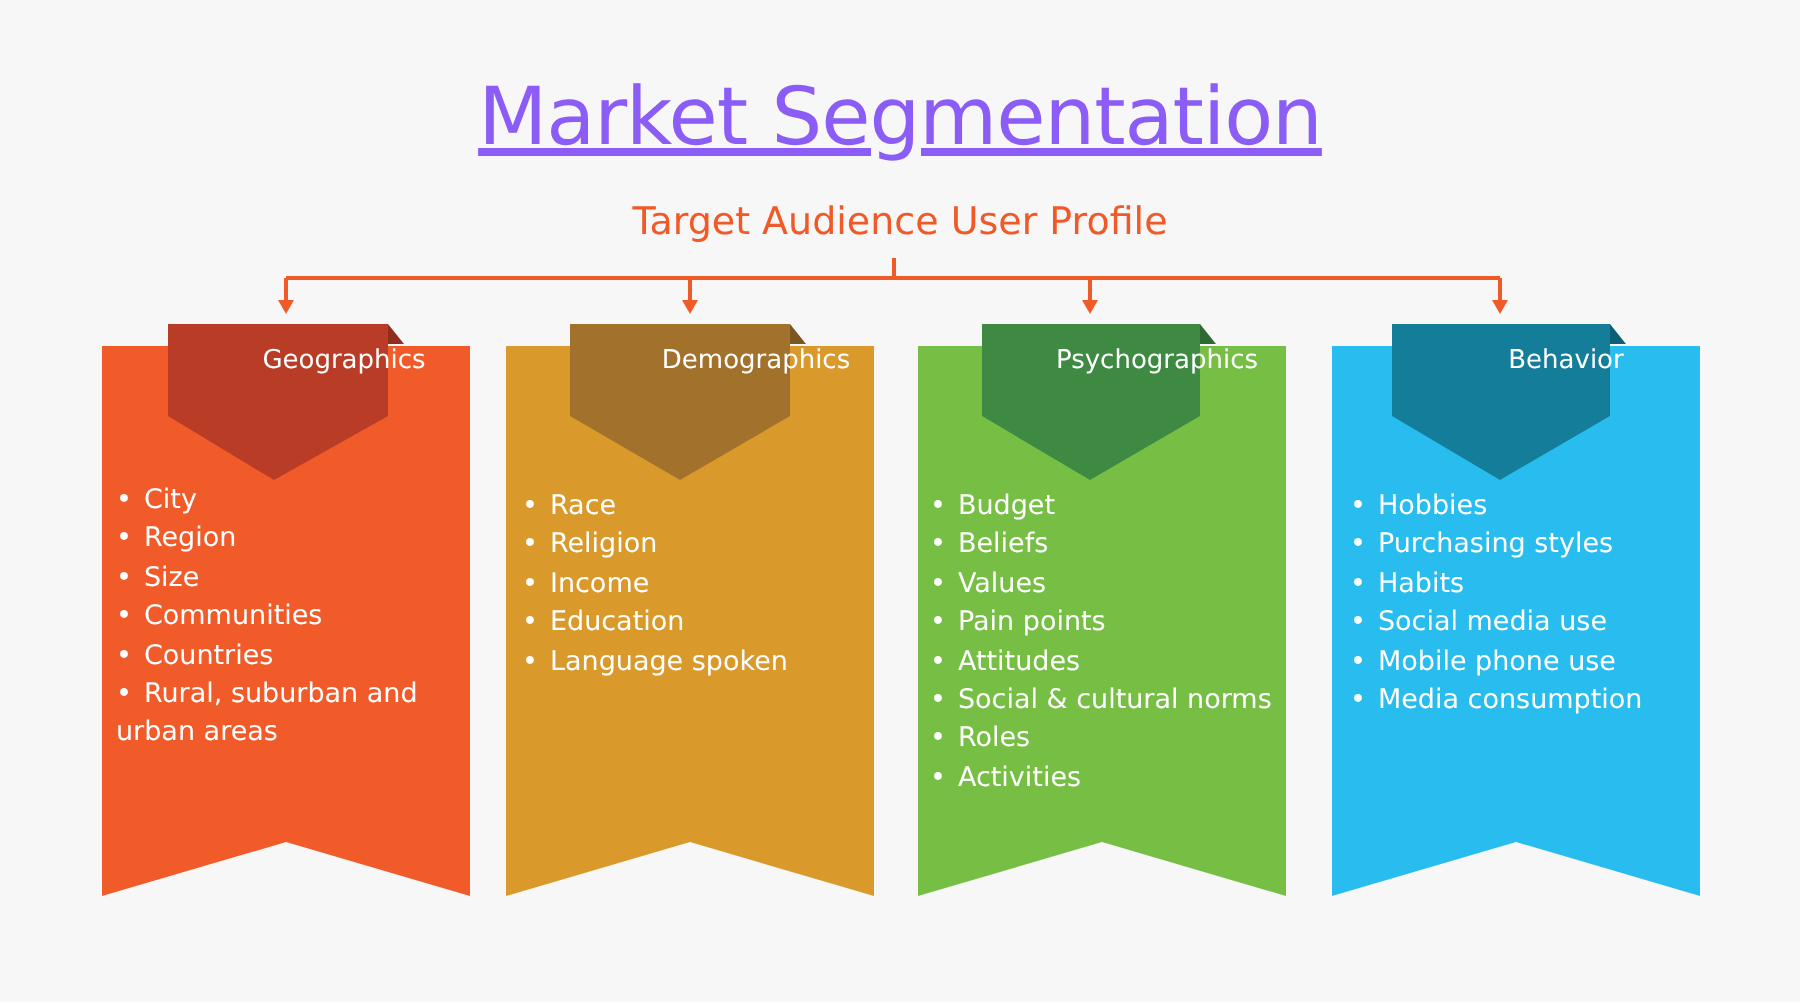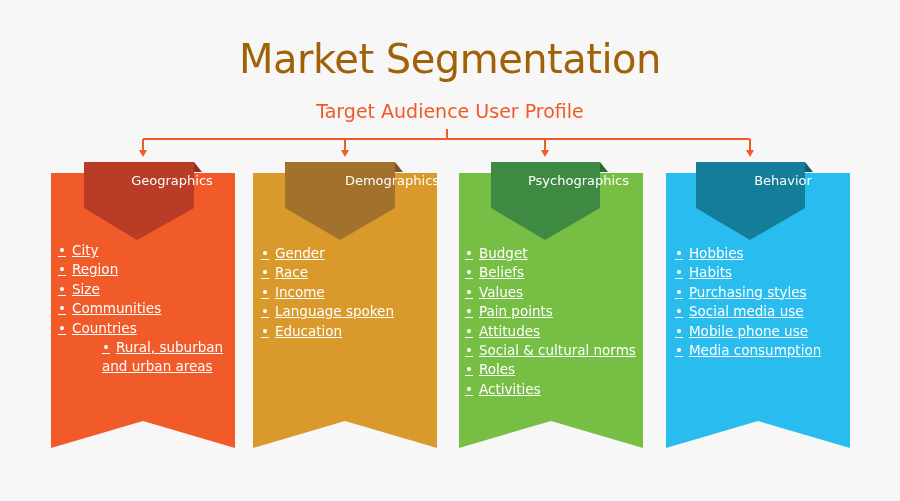--- a/index.html
+++ b/index.html
@@ -2,39 +2,40 @@
 <html><head>
 <meta charset="utf-8">
 <style>
   html, body { margin: 0; padding: 0; }
   body {
     width: 900px; height: 501px; background: #f7f7f7; position: relative; overflow: hidden;
     font-family: "DejaVu Sans", "Liberation Sans", sans-serif;
   }
   .title {
     position: absolute; left: 0; width: 900px; top: 34px; text-align: center;
-    color: #a16207; font-size: 40px; line-height: 50px; letter-spacing: -0.5px;
+    color: #8b5cf6; font-size: 40px; line-height: 50px; letter-spacing: -0.5px;
     font-weight: normal;
+    text-decoration: underline;
   }
   .subtitle {
     position: absolute; left: 0; width: 900px; top: 98px; text-align: center;
     color: #f05a28; font-size: 19px; line-height: 26px;
   }
   svg.shapes { position: absolute; left: 0; top: 0; }
   .tab-label {
     position: absolute; top: 172px; color: #ffffff; font-size: 13px; line-height: 18px;
     text-align: center;
     margin-left: 33px;
   }
   .list {
     position: absolute; margin: 0; padding: 0; list-style: none;
-    color: #ffffff; font-size: 13.5px; line-height: 19.4px; text-decoration: underline;
+    color: #ffffff; font-size: 13.5px; line-height: 19.4px;
   }
   .list li { white-space: nowrap; }
-  .list li.wrap { white-space: normal; margin-left: 44px; }
+  .list li.wrap { white-space: normal; }
   .list li::before { content: "\2022"; margin-right: 6px; }
 </style>
 </head>
 <body>
 
 <div class="title">Market Segmentation</div>
 <div class="subtitle">Target Audience User Profile</div>
 
 <svg class="shapes" width="900" height="501" viewBox="0 0 900 501">
 
@@ -72,52 +73,52 @@
   </g>
 
   <g>
     <polygon points="666,173 850,173 850,448 758,421 666,448" fill="#29bdef"></polygon>
     <polygon points="805,162 813,172 805,172" fill="#0d5f76"></polygon>
     <polygon points="696,162 805,162 805,208 750,240 696,208" fill="#137d9a"></polygon>
   </g>
 </svg>
 
 <div class="tab-label" style="left:84px;width:110px;">Geographics</div>
-<div class="tab-label" style="left:299px;width:120px;">Demographics</div>
+<div class="tab-label" style="left:285px;width:120px;">Demographics</div>
 <div class="tab-label" style="left:491px;width:109px;">Psychographics</div>
 <div class="tab-label" style="left:696px;width:108px;">Behavior</div>
 
 <ul class="list" style="left:58px;top:241px;width:170px;">
   <li>City</li>
   <li>Region</li>
   <li>Size</li>
   <li>Communities</li>
   <li>Countries</li>
   <li class="wrap">Rural, suburban and urban areas</li>
 </ul>
 
 <ul class="list" style="left:261px;top:244px;width:170px;">
-  <li>Gender</li>
   <li>Race</li>
+  <li>Religion</li>
   <li>Income</li>
+  <li>Education</li>
   <li>Language spoken</li>
-  <li>Education</li>
 </ul>
 
 <ul class="list" style="left:465px;top:244px;width:175px;">
   <li>Budget</li>
   <li>Beliefs</li>
   <li>Values</li>
   <li>Pain points</li>
   <li>Attitudes</li>
   <li>Social &amp; cultural norms</li>
   <li>Roles</li>
   <li>Activities</li>
 </ul>
 
 <ul class="list" style="left:675px;top:244px;width:170px;">
   <li>Hobbies</li>
+  <li>Purchasing styles</li>
   <li>Habits</li>
-  <li>Purchasing styles</li>
   <li>Social media use</li>
   <li>Mobile phone use</li>
   <li>Media consumption</li>
 </ul>
 
 </body></html>

